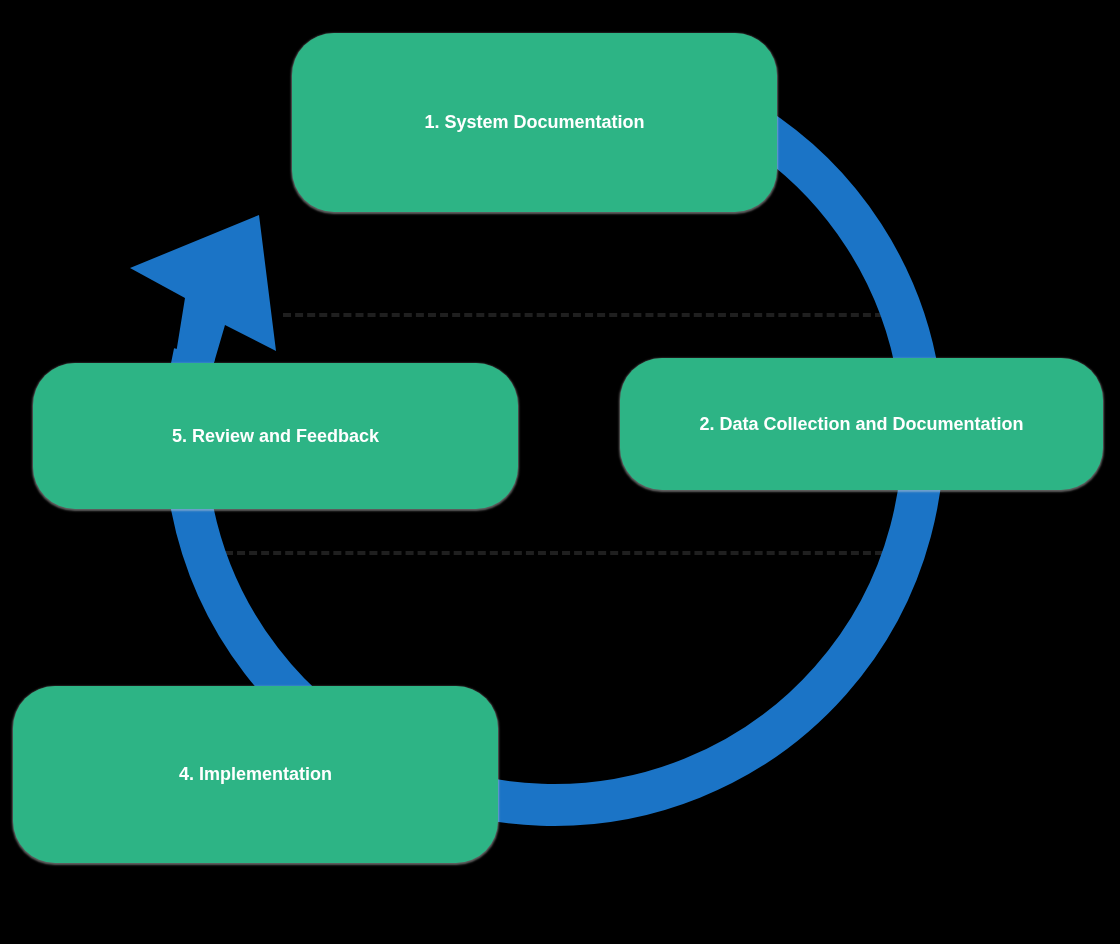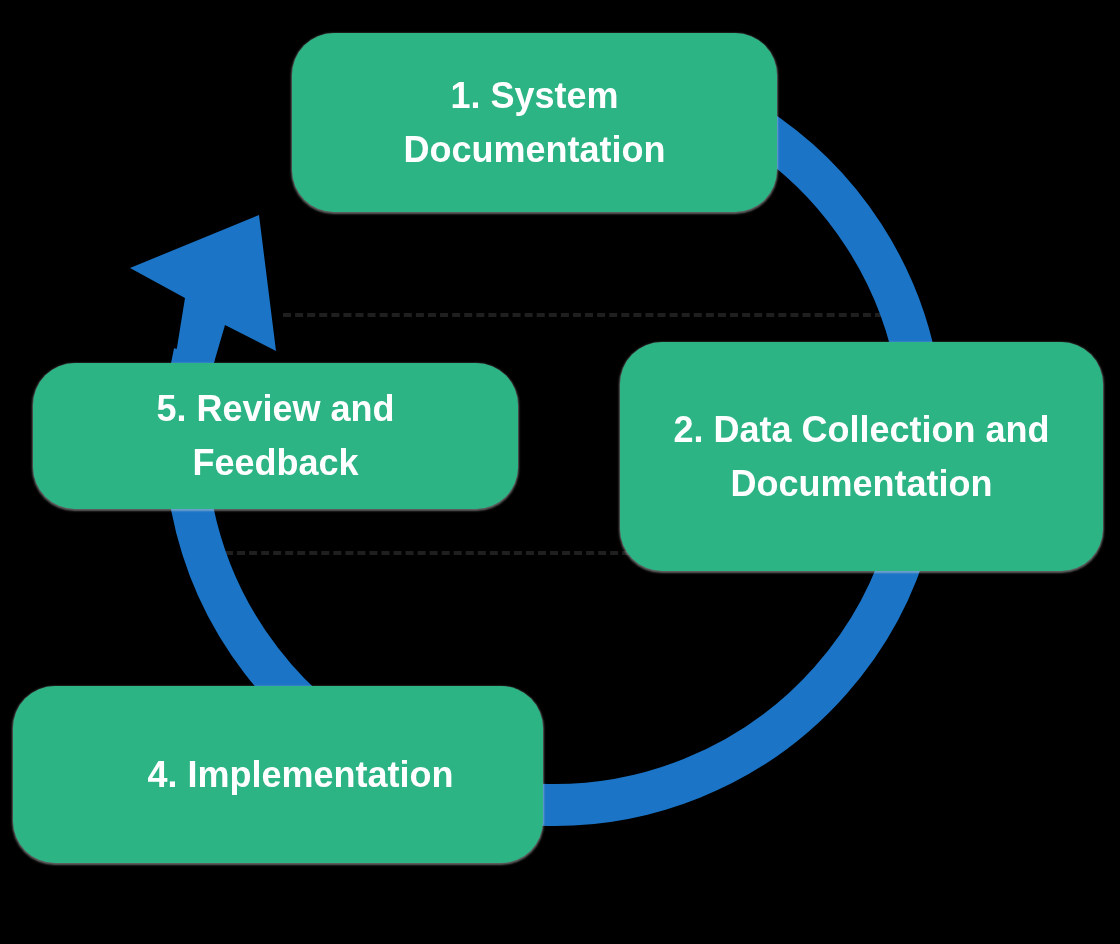--- a/index.html
+++ b/index.html
@@ -36,28 +36,28 @@
     border-radius: 42px;
     display: flex;
     align-items: center;
     justify-content: center;
     text-align: center;
     box-shadow: 0 1px 2px 1px rgba(215, 215, 215, 0.45);
   }
   .box .label {
     color: var(--label-color, #fff);
     font-weight: 700;
-    font-size: 36px;
+    font-size: 18px;
     line-height: 1.5;
     max-width: 395px;
   }
   .box1 { left: 292px; top: 33px;  width: 485px; height: 179px; }
-  .box2 { left: 620px; top: 342px; width: 483px; height: 229px; }
+  .box2 { left: 620px; top: 358px; width: 483px; height: 132px; }
   .box3 { left: 618px; top: 688px; width: 485px; height: 174px; }
-  .box4 { left: 13px;  top: 686px; width: 485px; height: 177px; padding-left: 45px; }
+  .box4 { left: 13px;  top: 686px; width: 485px; height: 177px; }
   .box5 { left: 6px;  top: 363px; width: 485px; height: 146px; margin-left: 27px; }
   .box3 .label { max-width: 300px; }
 </style>
 </head>
 <body>
 
 <div class="stage">
 
   <div class="dotted-line line-a"></div>
   <div class="dotted-line line-b"></div>

